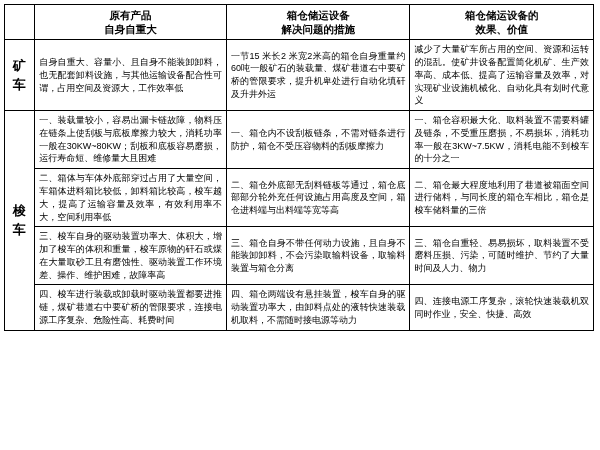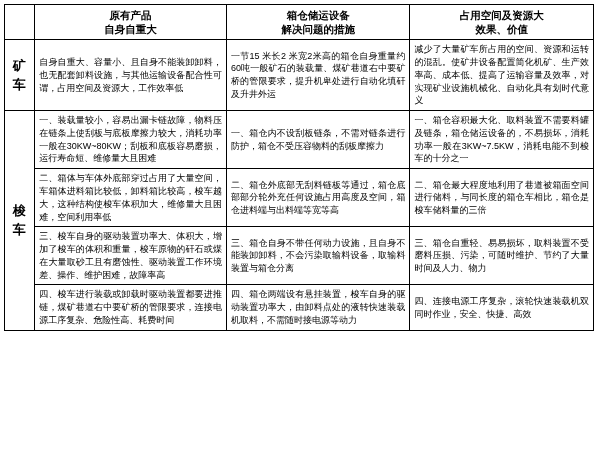--- a/index.html
+++ b/index.html
@@ -82,21 +82,21 @@
         <th></th>
         <th>
           <span class="head-line">原有产品</span>
           <span class="head-line">自身自重大</span>
         </th>
         <th>
           <span class="head-line">箱仓储运设备</span>
           <span class="head-line">解决问题的措施</span>
         </th>
         <th>
-          <span class="head-line">占用空间及资源大</span>
+          <span class="head-line">箱仓储运设备的</span>
           <span class="head-line">效果、价值</span>
         </th>
       </tr>
     </thead>
     <tbody>
       <tr>
         <td class="rowlabel" rowspan="1">
           <span>矿</span>
           <span>车</span>
         </td>
@@ -116,26 +116,26 @@
           <span>梭</span>
           <span>车</span>
         </td>
         <td class="cell">
           <p>一、装载量较小，容易出漏卡链故障，物料压在链条上使刮板与底板摩擦力较大，消耗功率一般在30KW~80KW；刮板和底板容易磨损，运行寿命短、维修量大且困难</p>
         </td>
         <td class="cell center-v">
           <p>一、箱仓内不设刮板链条，不需对链条进行防护，箱仓不受压容物料的刮板摩擦力</p>
         </td>
         <td class="cell center-v">
-          <p>一、箱仓容积最大化、取料装置不需要料罐及链条，箱仓储运设备的，不易损坏，消耗功率一般在3KW~7.5KW，消耗电能不到梭车的十分之一</p>
+          <p>一、箱仓容积最大化、取料装置不需要料罐及链条，不受重压磨损，不易损坏，消耗功率一般在3KW~7.5KW，消耗电能不到梭车的十分之一</p>
         </td>
       </tr>
       <tr>
         <td class="cell">
-          <p>二、箱体与车体外底部穿过占用了大量空间，车箱体进料箱比较低，卸料箱比较高，梭车越大，这种结构使梭车体积加大，维修量大且困难，空间利用率低</p>
+          <p>二、箱体与车体外底部穿过占用了大量空间，车箱体进料箱比较低，卸料箱比较高，梭车越大，提高了运输容量及效率，有效利用率不大，空间利用率低</p>
         </td>
         <td class="cell center-v">
           <p>二、箱仓外底部无刮料链板等通过，箱仓底部部分轮外充任何设施占用高度及空间，箱仓进料端与出料端等宽等高</p>
         </td>
         <td class="cell center-v">
           <p>二、箱仓最大程度地利用了巷道被箱面空间进行储料，与同长度的箱仓车相比，箱仓是梭车储料量的三倍</p>
         </td>
       </tr>
       <tr>
         <td class="cell">

